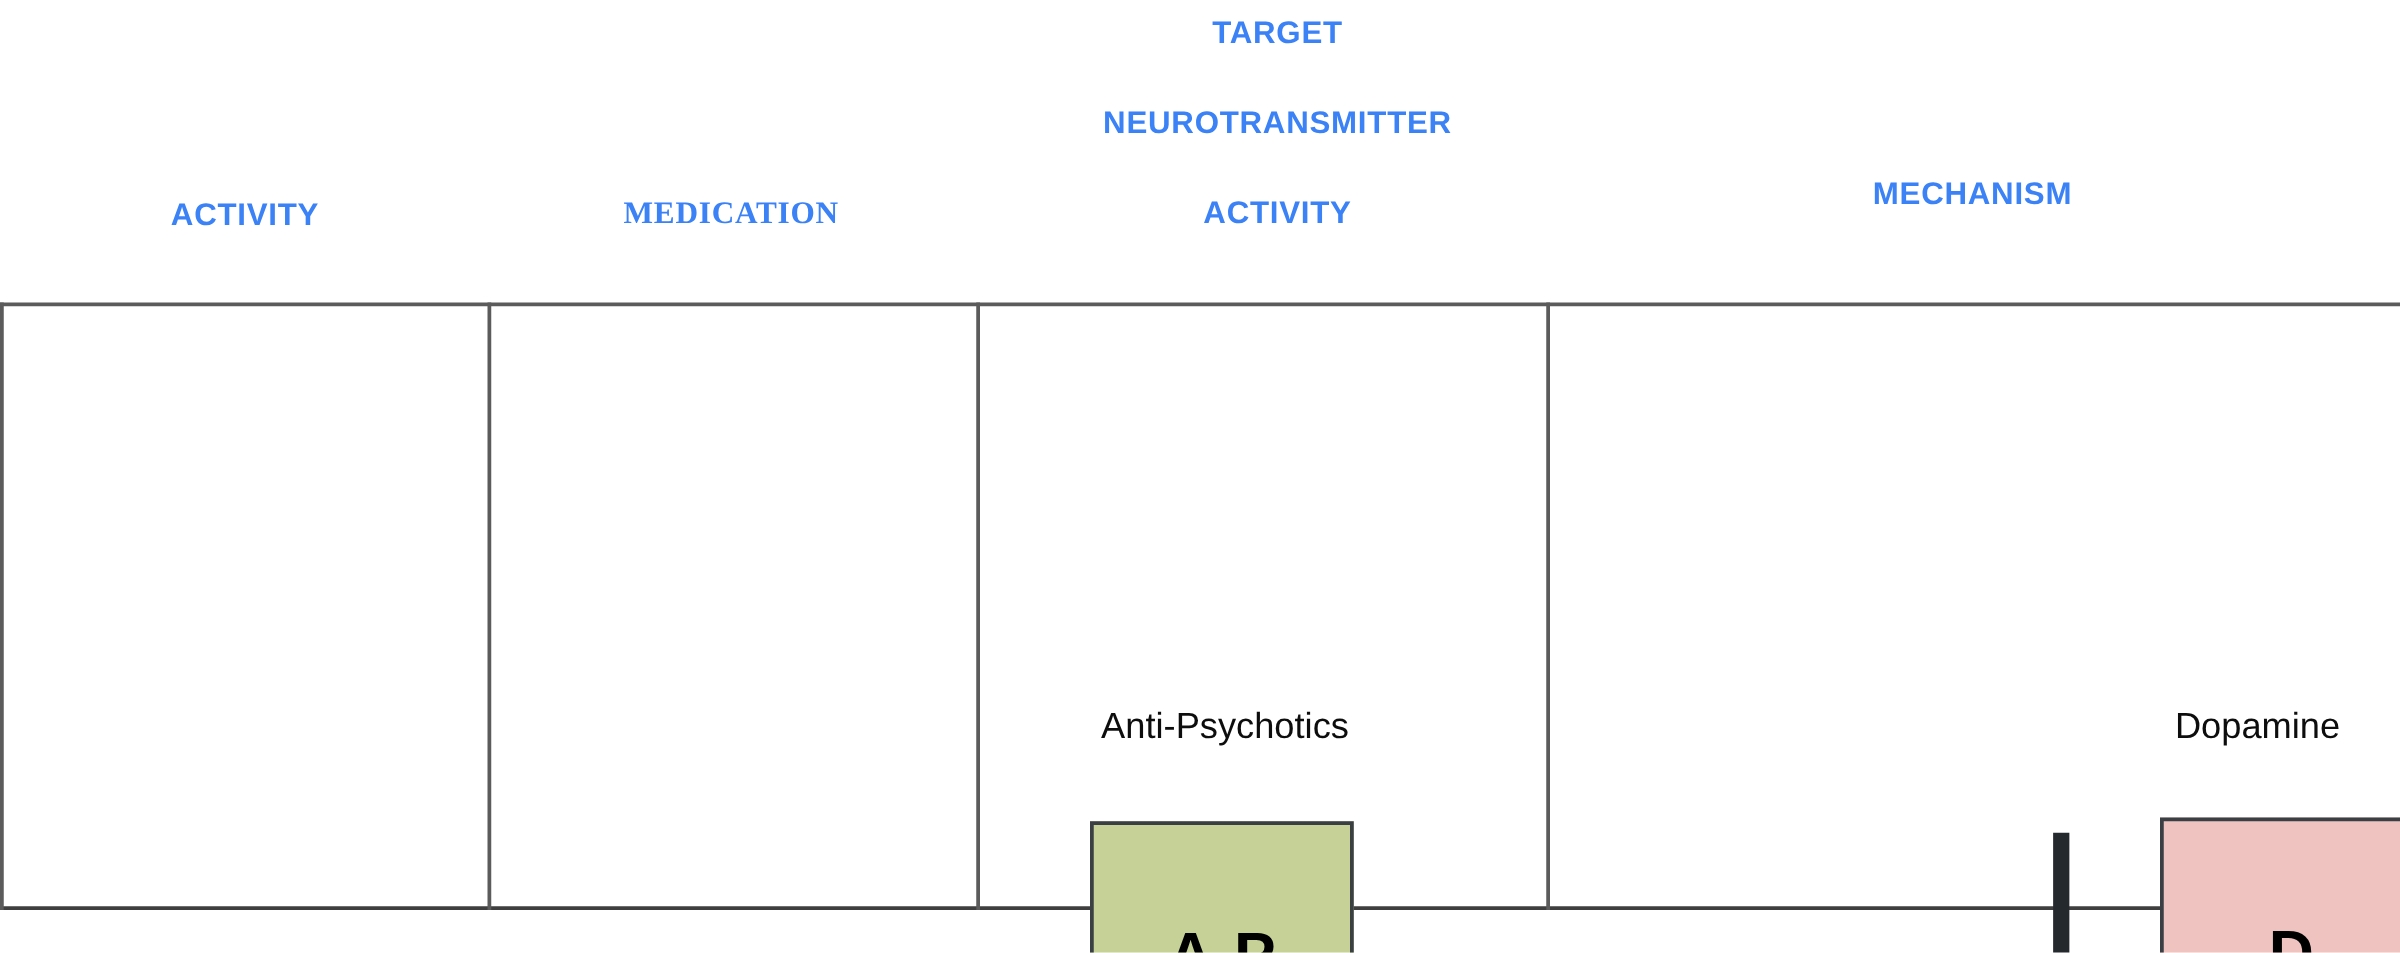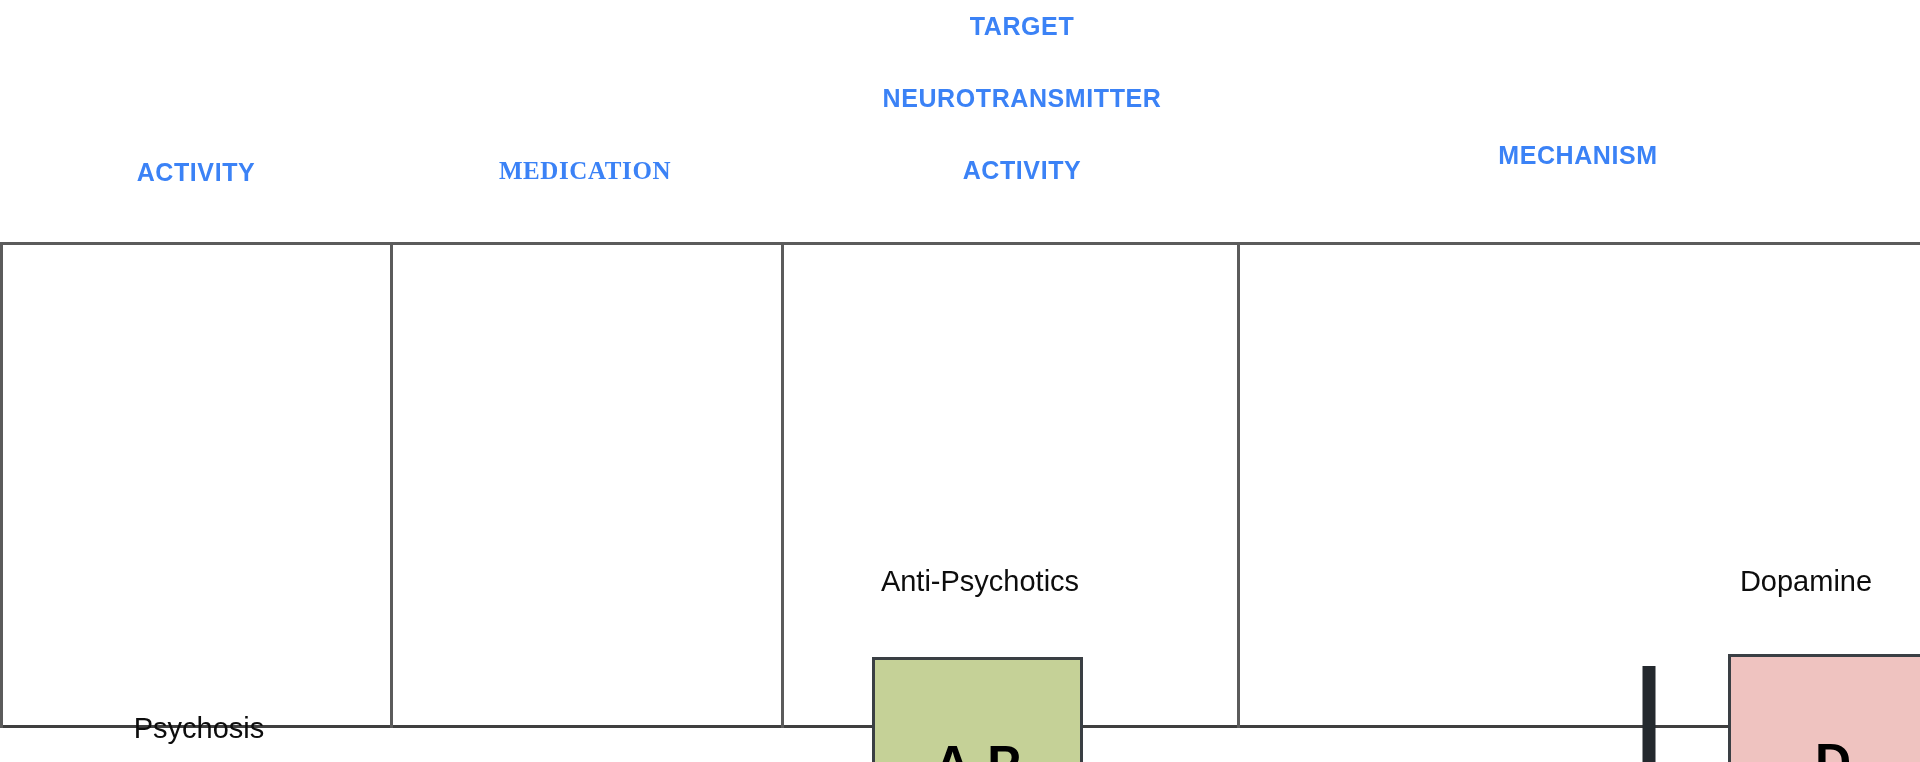--- a/index.html
+++ b/index.html
@@ -151,23 +151,20 @@
     <div class="hdr hdr-mechanism">MECHANISM</div>
   </div>
 
   <div class="table-frame"></div>
 
   <div class="vline vline-0"></div>
   <div class="vline vline-1"></div>
   <div class="vline vline-2"></div>
   <div class="vline vline-3"></div>
 
-  <div class="cell cell-symptom">
-    <div class="cell-label label-psychosis">Psychosis</div>
-  </div>
 
   <div class="cell cell-activity">
     <div class="cell-label label-dopamine">Dopamine</div>
 
     <svg class="down-arrow" viewBox="0 0 74 180">
       <path d="M37 0 L37 136" stroke="#24292e" stroke-width="13" fill="none"></path>
       <path d="M37 180 L4 128 L37 146 L70 128 Z" fill="#24292e"></path>
     </svg>
 
     <div class="big-box box-d-big">D</div>

